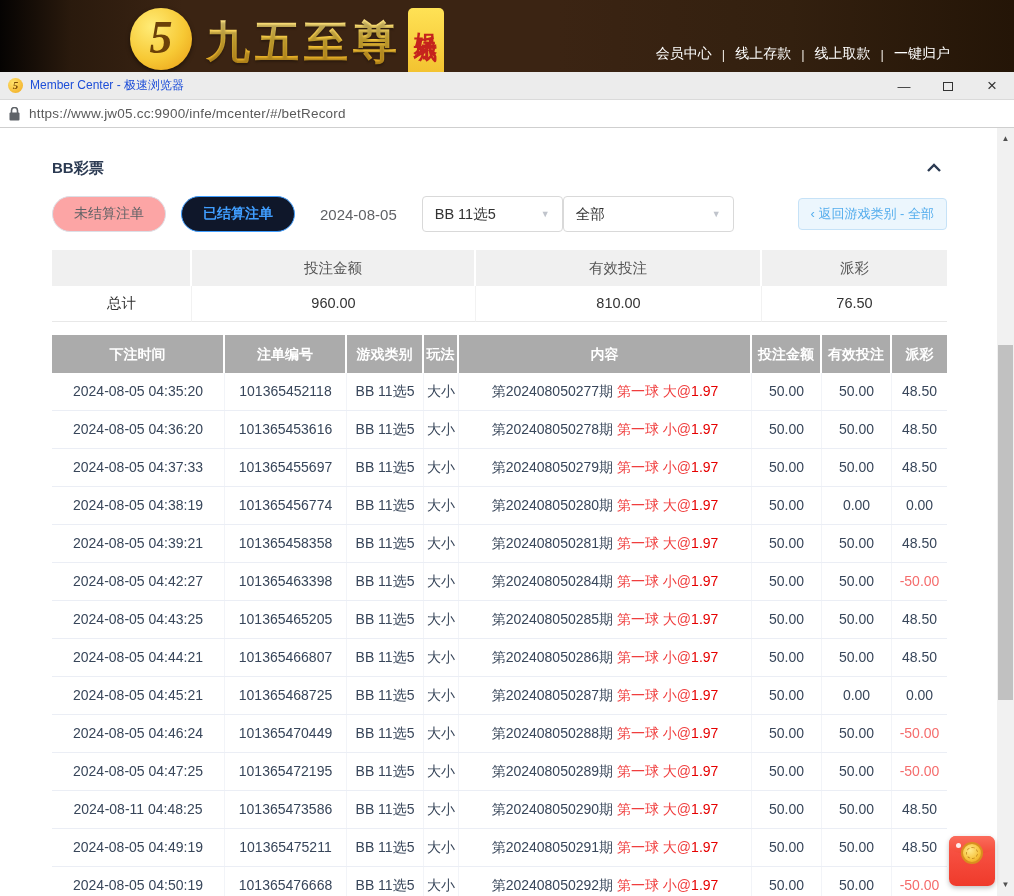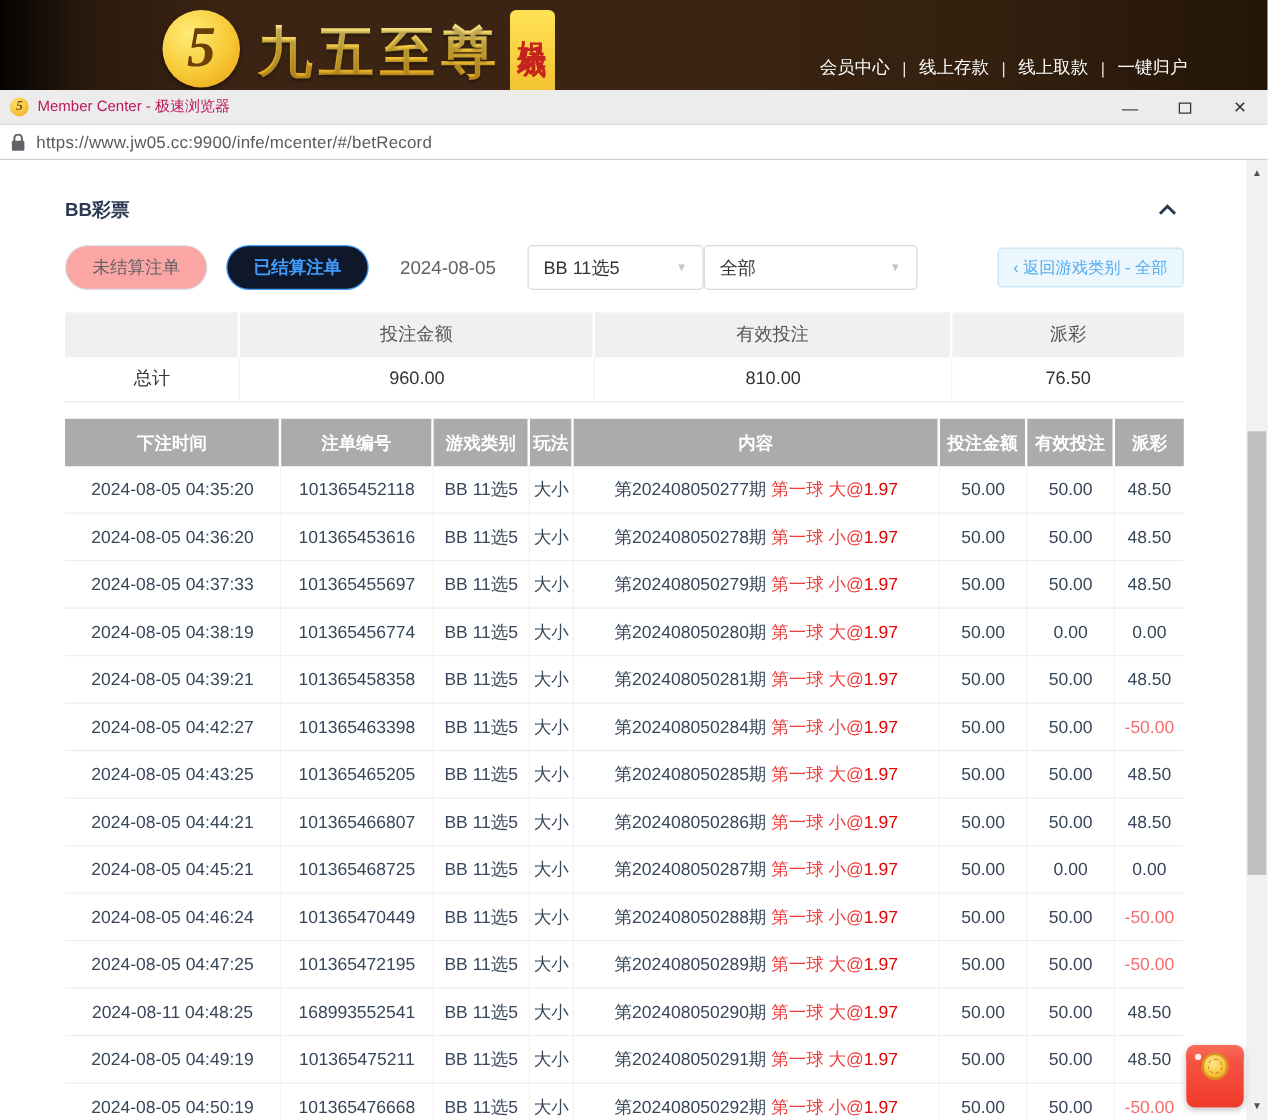--- a/index.html
+++ b/index.html
@@ -26,21 +26,21 @@
   .banner-nav a { color:#fff; text-decoration:none; cursor:pointer; }
   .nav-sep { color:#e8e2da; font-size:13px; }
 
   
   .titlebar { position:absolute; top:72px; left:0; width:1014px; height:28px; background:#ececec;
     border-bottom:1px solid #dadada; display:flex; align-items:center; padding-left:8px; }
   .tb-ico { width:15px; height:15px; border-radius:50%; margin-right:7px;
     background:radial-gradient(circle at 35% 30%,#ffe26a,#f0a81e); color:#7a4a06;
     font-size:11px; font-weight:bold; text-align:center; line-height:15px;
     font-family:"Liberation Serif","DejaVu Serif",serif; font-style:italic; }
-  .tb-title { font-size:12px; color:#be185d; }
+  .tb-title { font-size:12px; color:#1d4ed8; }
   .tb-controls { position:absolute; right:0; top:0; height:28px; display:flex; }
   .tb-btn { width:44px; height:28px; display:flex; align-items:center; justify-content:center;
     color:#333; cursor:pointer; font-size:13px; }
   .tb-max-glyph { width:10px; height:9px; border:1.5px solid #333; display:block; }
 
   
   .urlbar { position:absolute; top:100px; left:0; width:1014px; height:28px; background:#fff;
     border-bottom:1px solid #cfcfcf; display:flex; align-items:center; padding-left:9px; }
   .lock { margin-right:9px; display:flex; }
   .url-text { font-size:13.5px; color:#5a5a5a; letter-spacing:.2px; }
@@ -358,21 +358,21 @@
       <span class="period">第202408050289期 </span>
       <span class="pick">第一球 大@</span><span class="odds">1.97</span>
     </div>
     <div class="td c-amt">50.00</div>
     <div class="td c-valid">50.00</div>
     <div class="td c-payout neg">-50.00</div>
   </div>
 
   <div class="trow">
     <div class="td c-time">2024-08-11 04:48:25</div>
-    <div class="td c-id">168993552541</div>
+    <div class="td c-id">101365473586</div>
     <div class="td c-cat">BB 11选5</div>
     <div class="td c-play">大小</div>
     <div class="td c-content">
       <span class="period">第202408050290期 </span>
       <span class="pick">第一球 大@</span><span class="odds">1.97</span>
     </div>
     <div class="td c-amt">50.00</div>
     <div class="td c-valid">50.00</div>
     <div class="td c-payout">48.50</div>
   </div>

